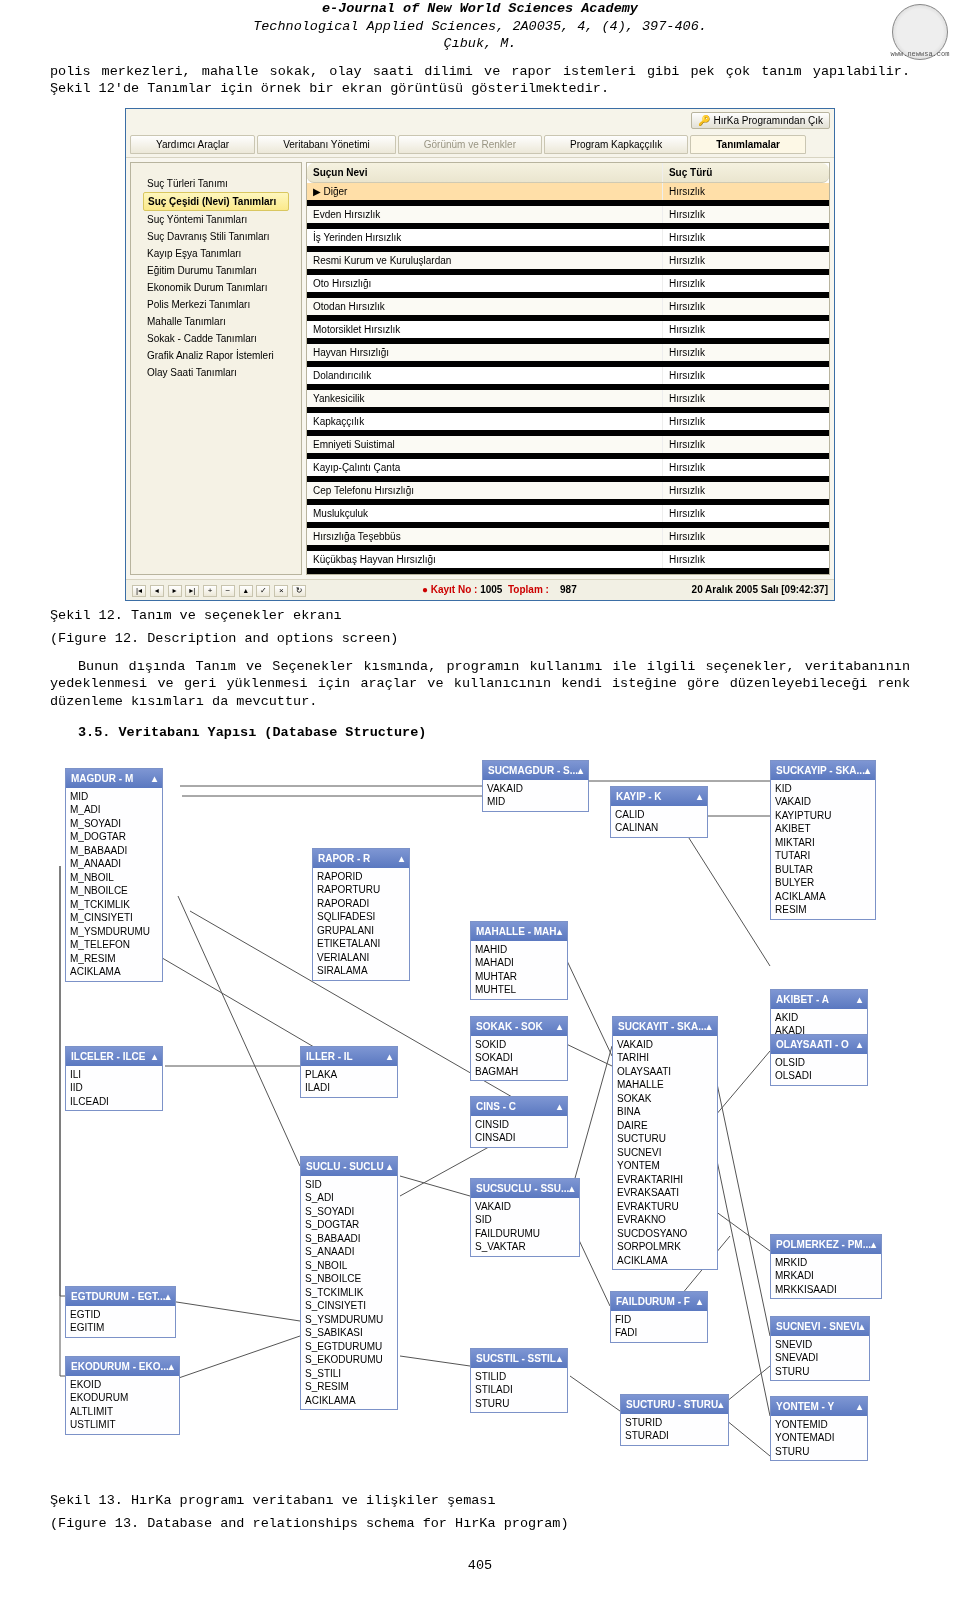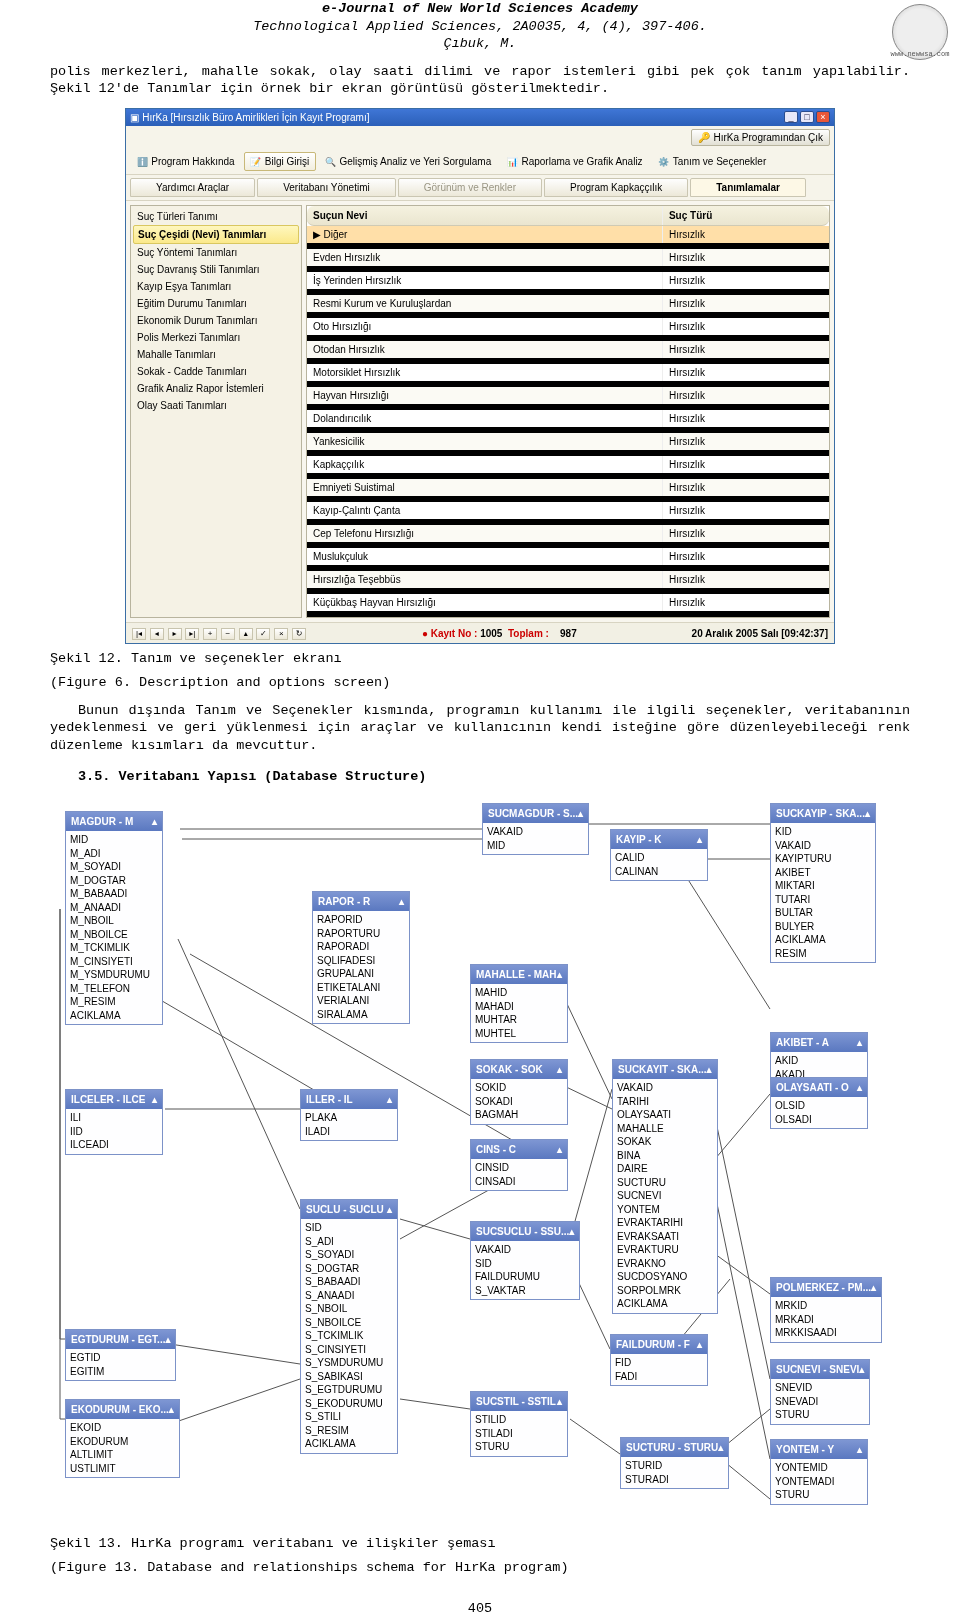--- a/index.html
+++ b/index.html
@@ -73,21 +73,21 @@
     padding:2px 25px; border:1px solid #cac6b2; border-radius:2px 2px 0 0;
     background:linear-gradient(#fefefe,#ece8d8);
   }
   .subbar .sitem.sel { font-weight:bold; background:#fdf8e6; }
   .subbar .sitem.dim { color:#9a9684; }
   .contentarea {
     display:flex; padding:4px; gap:4px; background:#f8f6ee;
   }
   .leftlist {
     width:172px; border:1px solid #b8b49e; background:#f5f2e5;
-    padding:2px;
+    padding:12px;
   }
   .leftlist .li { padding:2px 4px; border-radius:2px; }
   .leftlist .li.sel { background:linear-gradient(#fef7be,#fbe98b); border:1px solid #d9c760; font-weight:bold; }
   .grid {
     flex:1; border:1px solid #b8b49e; background:#fff;
   }
   .grid .ghead {
     display:flex; background:linear-gradient(#f5f2e0,#eae5cf);
     border-bottom:1px solid #cfcab4; font-weight:bold;border-radius:7px;
   }
@@ -144,40 +144,22 @@
 <body>
 
 <div class="logo">www.newwsa.com</div>
 <div class="header-line header-bold">e-Journal of New World Sciences Academy</div>
 <div class="header-line">Technological Applied Sciences, 2A0035, 4, (4), 397-406.</div>
 <div class="header-line">Çıbuk, M.</div>
 
 <p class="body">polis merkezleri, mahalle sokak, olay saati dilimi ve rapor istemleri gibi pek çok tanım yapılabilir. Şekil 12'de Tanımlar için örnek bir ekran görüntüsü gösterilmektedir.</p>
 
 <div class="win">
-  <div class="titlebar">
-    <span>
-      <span>▣</span>
-      <span>HırKa [Hırsızlık Büro Amirlikleri İçin Kayıt Programı]</span>
-    </span>
-    <span class="ctl">
-      <span>_</span>
-      <span>□</span>
-      <span class="close">×</span>
-    </span>
-  </div>
   <div style="overflow:auto;background:#f6f4ea;">
       <div class="topbtn">🔑 <span>HırKa Programından Çık</span></div>
-    </div>
-  <div class="menubar" id="menubar">
-      <div class="mitem"><span class="glyph">ℹ️</span>Program Hakkında</div>
-      <div class="mitem sel"><span class="glyph">📝</span>Bilgi Girişi</div>
-      <div class="mitem"><span class="glyph">🔍</span>Gelişmiş Analiz ve Yeri Sorgulama</div>
-      <div class="mitem"><span class="glyph">📊</span>Raporlama ve Grafik Analiz</div>
-      <div class="mitem"><span class="glyph">⚙️</span>Tanım ve Seçenekler</div>
     </div>
   <div class="subbar" id="subbar">
       <div class="sitem">Yardımcı Araçlar</div>
       <div class="sitem">Veritabanı Yönetimi</div>
       <div class="sitem dim">Görünüm ve Renkler</div>
       <div class="sitem">Program Kapkaççılık</div>
       <div class="sitem sel">Tanımlamalar</div>
     </div>
   <div class="contentarea">
     <div class="leftlist" id="leftlist">
@@ -287,21 +269,21 @@
       <span class="red">Kayıt No :</span>
       <b>1005</b>&nbsp;
       <span class="red">Toplam :</span>&nbsp;&nbsp;&nbsp;
       <b>987</b>
     </span>
     <span><b>20 Aralık 2005 Salı [09:42:37]</b></span>
   </div>
 </div>
 
 <div class="caption">Şekil 12. Tanım ve seçenekler ekranı</div>
-<div class="caption">(Figure 6. Description and options screen)</div>
+<div class="caption">(Figure 12. Description and options screen)</div>
 
 <p class="body indent">Bunun dışında Tanım ve Seçenekler kısmında, programın kullanımı ile ilgili seçenekler, veritabanının yedeklenmesi ve geri yüklenmesi için araçlar ve kullanıcının kendi isteğine göre düzenleyebileceği renk düzenleme kısımları da mevcuttur.</p>
 
 <p class="section-head">3.5. Veritabanı Yapısı (Database Structure)</p>
 
 <div class="schema-wrap" id="schema">
   <svg class="links" width="860" height="730">
     <g stroke="#555" stroke-width="1" fill="none">
       <path d="M130 30 L432 30"></path>
       <path d="M132 40 L432 40"></path>

